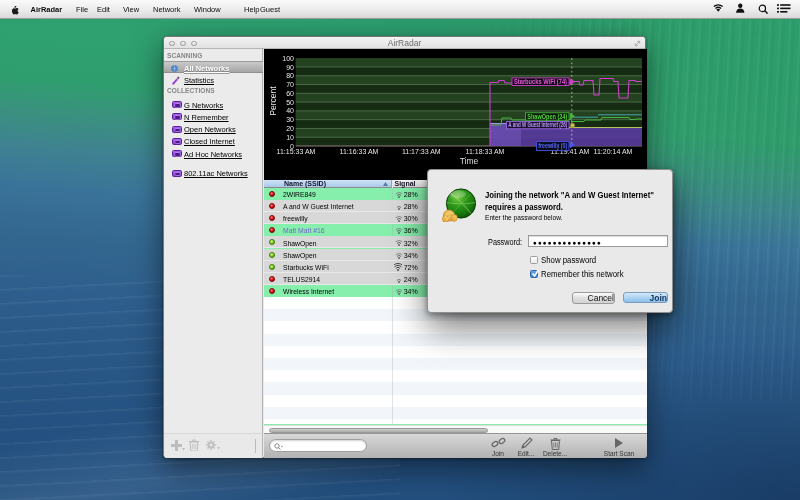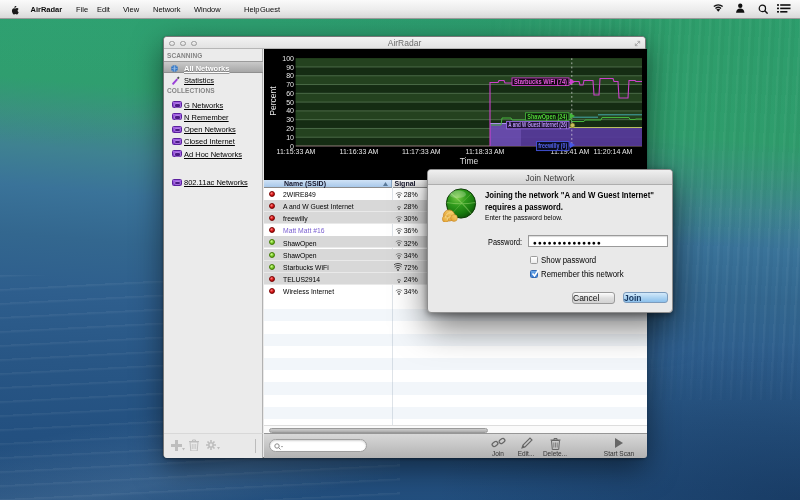--- a/index.html
+++ b/index.html
@@ -32,21 +32,21 @@
 .srow{position:absolute;left:0;width:99px;height:12px;font-size:7.5px;color:#000;}
 .srow .lbl{position:absolute;left:20px;top:2px;text-decoration:underline;}
 .sel{background:linear-gradient(#c9c9c9,#a6a6a6);border-top:1px solid #9b9b9b;border-bottom:1px solid #8f8f8f;}
 .sel .lbl{color:#fff;font-weight:bold;text-shadow:0 1px 1px rgba(0,0,0,.35);}
 
 #chart{position:absolute;left:100px;top:12px;width:383px;height:131px;background:#000;}
 
 #thead{position:absolute;left:100px;top:142.5px;width:383px;height:8px;font-size:7px;font-weight:bold;color:#15152a;}
 #thead .nc{position:absolute;left:0;top:0;width:128px;height:8px;background:linear-gradient(#cfe2f6,#a9c9ea);border-right:1px solid #88a5c4;border-bottom:1px solid #8b8b8b;}
 #thead .sc{position:absolute;left:129px;top:0;width:254px;height:8px;background:linear-gradient(#f7f7f7,#dddddd);border-bottom:1px solid #8b8b8b;}
-#rows{position:absolute;left:100px;top:150.5px;width:383px;height:237.5px;background:#ffffff;}
+#rows{position:absolute;left:100px;top:150.5px;width:383px;height:237.5px;background:#86efac;}
 #rows .empty{position:absolute;left:0;top:109.8px;width:383px;height:127.2px;background:repeating-linear-gradient(#fff 0 12.2px,#f2f6fa 12.2px 24.4px);}
 .trow{position:absolute;left:0;width:383px;height:12.2px;font-size:8px;color:#000;}
 .trow.g{background:#d8d8d8;box-shadow:inset 0 -1px 0 rgba(255,255,255,.45);}
 .trow .nm{position:absolute;left:19px;top:2.3px;display:inline-block;transform:scaleX(.85);transform-origin:0 0;}
 .trow .pc{position:absolute;left:138px;top:2.3px;width:14px;text-align:right;transform:scaleX(.88);transform-origin:100% 0;}
 .dot{position:absolute;left:4.5px;top:3px;width:6px;height:6px;border-radius:50%;}
 .dot.r{background:radial-gradient(circle at 35% 30%,#ff8a8a,#e02020 45%,#8f0000 90%);border:.5px solid #7a0000;}
 .dot.gr{background:radial-gradient(circle at 35% 30%,#d8ff9a,#86d437 45%,#4e9a0a 90%);border:.5px solid #3f7a00;}
 .wf{position:absolute;top:2px;width:8px;height:8px;}
 .cico{position:absolute;left:8px;top:2.5px;width:9.5px;height:7px;border-radius:1.5px;background:linear-gradient(#a867e6,#7a36c6);border:.5px solid #5a1f9e;}
@@ -64,21 +64,21 @@
 
 #dlg{position:absolute;left:427px;top:169px;width:246px;height:144px;border-radius:4px;background:#e9e9e9;
 box-shadow:0 14px 34px rgba(0,0,0,.55), 0 2px 6px rgba(0,0,0,.4);border:1px solid #8f8f8f;}
 #dlgtb{position:absolute;left:0;top:0;width:244px;height:15px;border-radius:3px 3px 0 0;background:linear-gradient(#f0f0f0,#d2d2d2);border-bottom:1px solid #aeaeae;text-align:center;font-size:8.5px;color:#3c3c3c;padding-top:3px;}
 .dtxtb{position:absolute;left:57px;font-size:9.5px;font-weight:bold;color:#000;white-space:nowrap;transform-origin:0 0;}
 .dtxt{position:absolute;left:57px;font-size:8px;color:#000;white-space:nowrap;transform-origin:0 0;}
 #pwfield{position:absolute;left:100px;top:65px;width:140px;height:12px;background:#fff;border:1px solid #9a9a9a;box-shadow:inset 0 1px 1px rgba(0,0,0,.15);}
 .cb{position:absolute;width:7px;height:7px;border-radius:1.5px;}
 .cb.off{background:linear-gradient(#fff,#ececec);border:1px solid #9c9c9c;}
 .cb.on{background:linear-gradient(#6aa7e8,#3c7cd0);border:1px solid #2f67b4;}
-.btn{position:absolute;height:11.5px;border-radius:3px;font-size:8.5px;text-align:left;line-height:11px;}
+.btn{position:absolute;height:11.5px;border-radius:3px;font-size:8.5px;text-align:right;line-height:11px;}
 #bcancel{left:144px;top:122px;width:43px;background:linear-gradient(#fdfdfd,#dfdfdf 50%,#d2d2d2);border:1px solid #9a9a9a;color:#111;}
 #bjoin{left:195px;top:121.5px;width:45px;background:linear-gradient(#d3e9fa,#aed4f2 50%,#8cc0ec);border:1px solid #7d9cbd;color:#17365e;font-weight:bold;}
 </style>
 </head>
 <body>
 <div id="wall">
     <div class="streaks"></div>
     <div class="waves"></div>
   </div>
 
@@ -160,21 +160,21 @@
         <span class="lbl">Open Networks</span>
       </div>
     <div class="srow" style="top:86.3px">
         <span class="cico"></span>
         <span class="lbl">Closed Internet</span>
       </div>
     <div class="srow" style="top:98.5px">
         <span class="cico"></span>
         <span class="lbl">Ad Hoc Networks</span>
       </div>
-    <div class="srow" style="top:127px">
+    <div class="srow" style="top:118px">
         <span class="cico"></span>
         <span class="lbl">802.11ac Networks</span>
       </div>
   </div>
 
   <div id="chart">
   <svg width="383" height="131" viewBox="0 0 383 131">
 
     <rect x="31.7" y="9.2" width="346.3" height="87.8" fill="#152c13"></rect>
     <g fill="#24421f">
@@ -414,21 +414,20 @@
         <path d="M1 1l8 5-8 5z" fill="#666"></path>
       </svg>
     <div class="tblbl" style="left:234px">Join</div>
     <div class="tblbl" style="left:262px">Edit...</div>
     <div class="tblbl" style="left:291px">Delete...</div>
     <div class="tblbl" style="left:355px">Start Scan</div>
   </div>
 </div>
 
 <div id="dlg">
-  <div id="dlgtb">Join Network</div>
   <svg style="position:absolute;left:13px;top:18px" width="36" height="34" viewBox="0 0 36 34">
     <defs>
       <radialGradient id="orb" cx="38%" cy="28%" r="80%">
         <stop offset="0%" stop-color="#7ccc48"></stop>
           <stop offset="38%" stop-color="#2f9a1c"></stop>
         <stop offset="72%" stop-color="#187a0e"></stop>
           <stop offset="100%" stop-color="#0a4604"></stop>
       </radialGradient>
       <linearGradient id="fan" x1="0" y1="1" x2="1" y2="0">
         <stop offset="0%" stop-color="#e09828"></stop>

